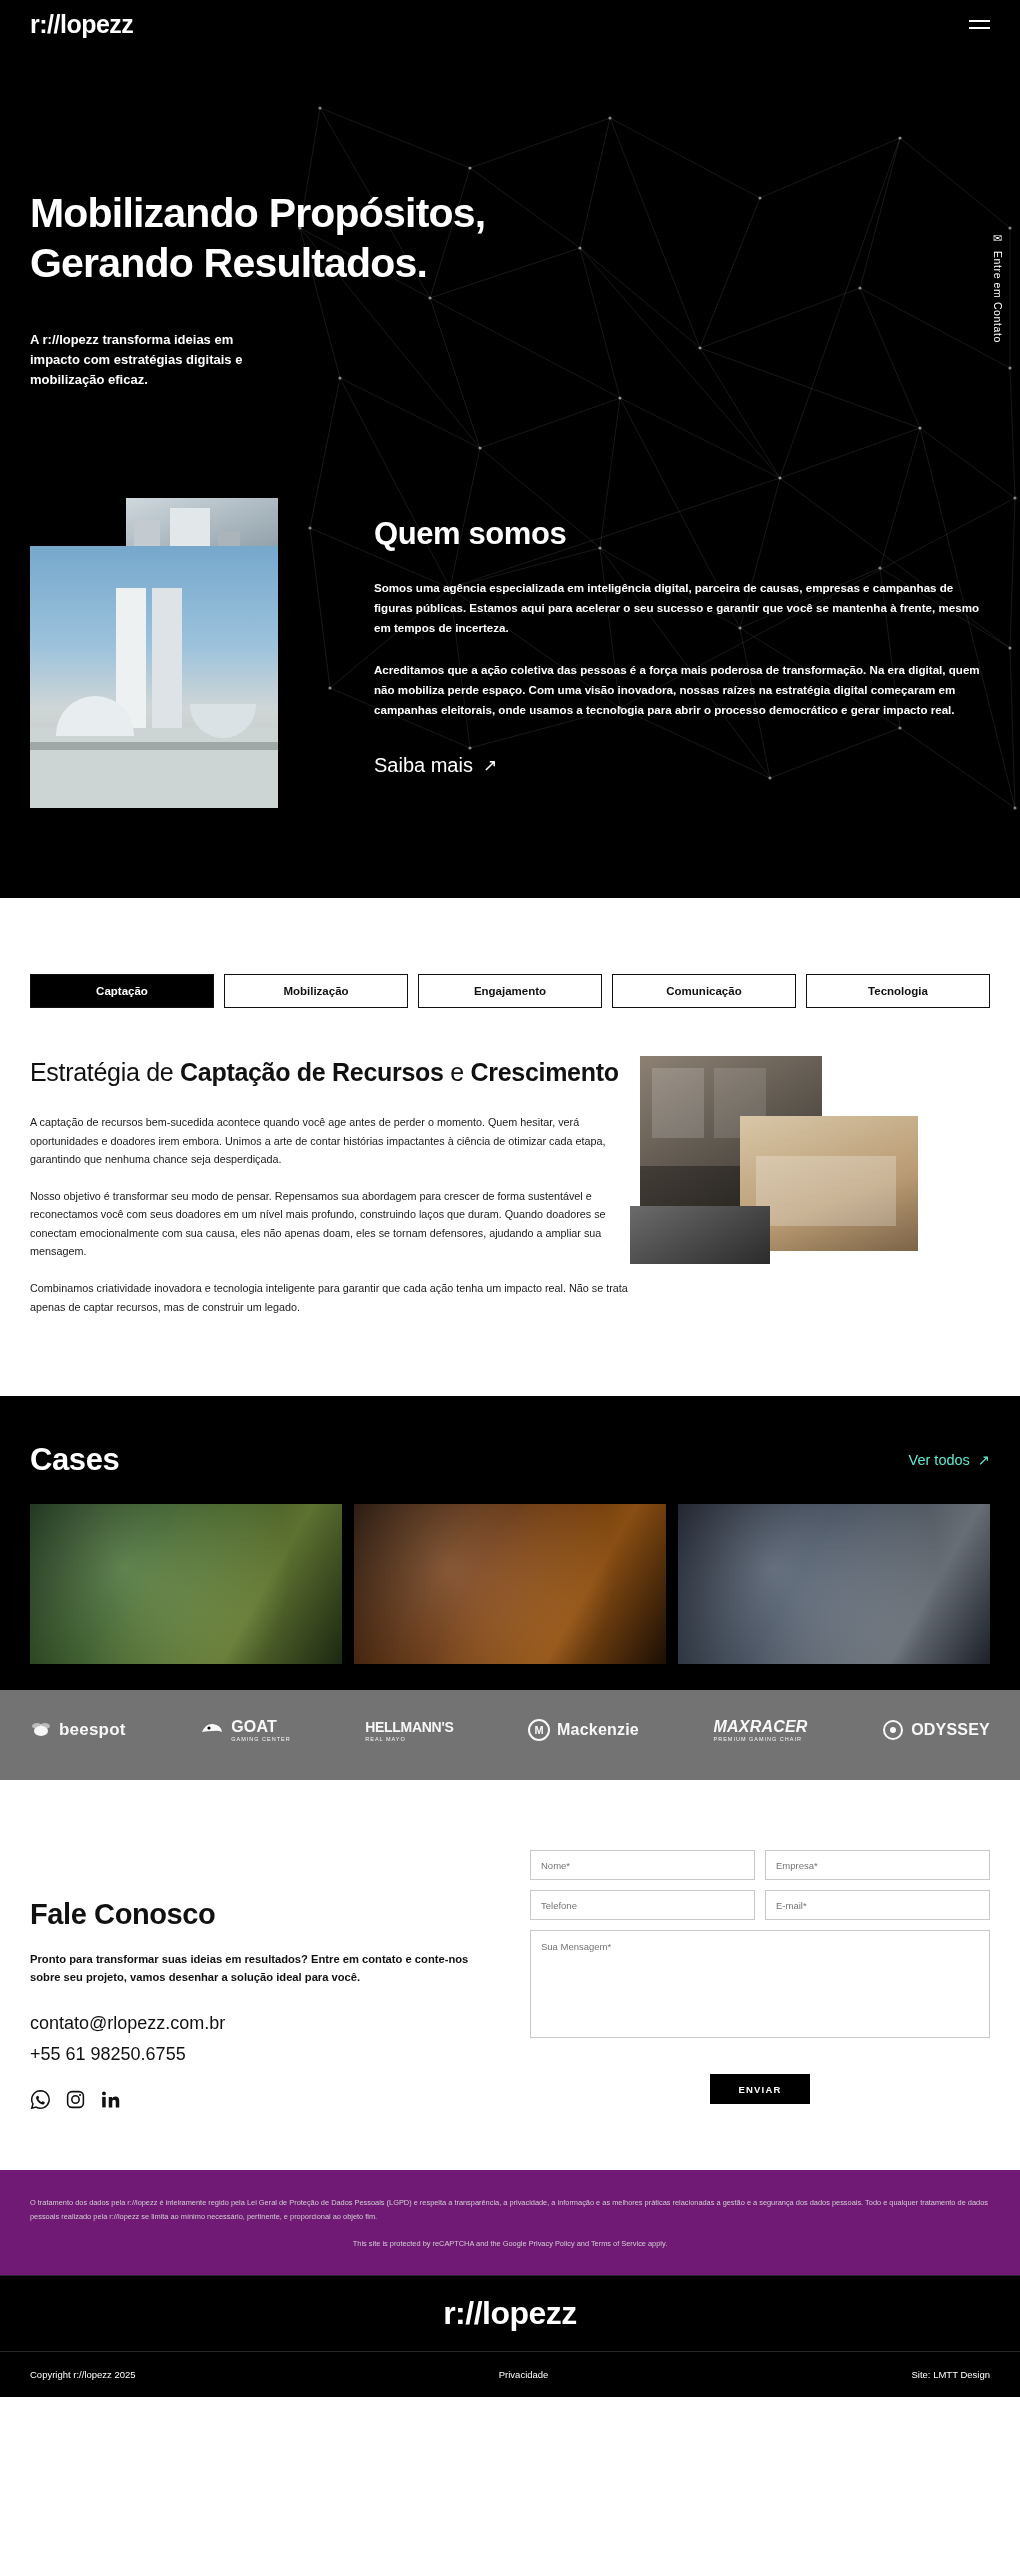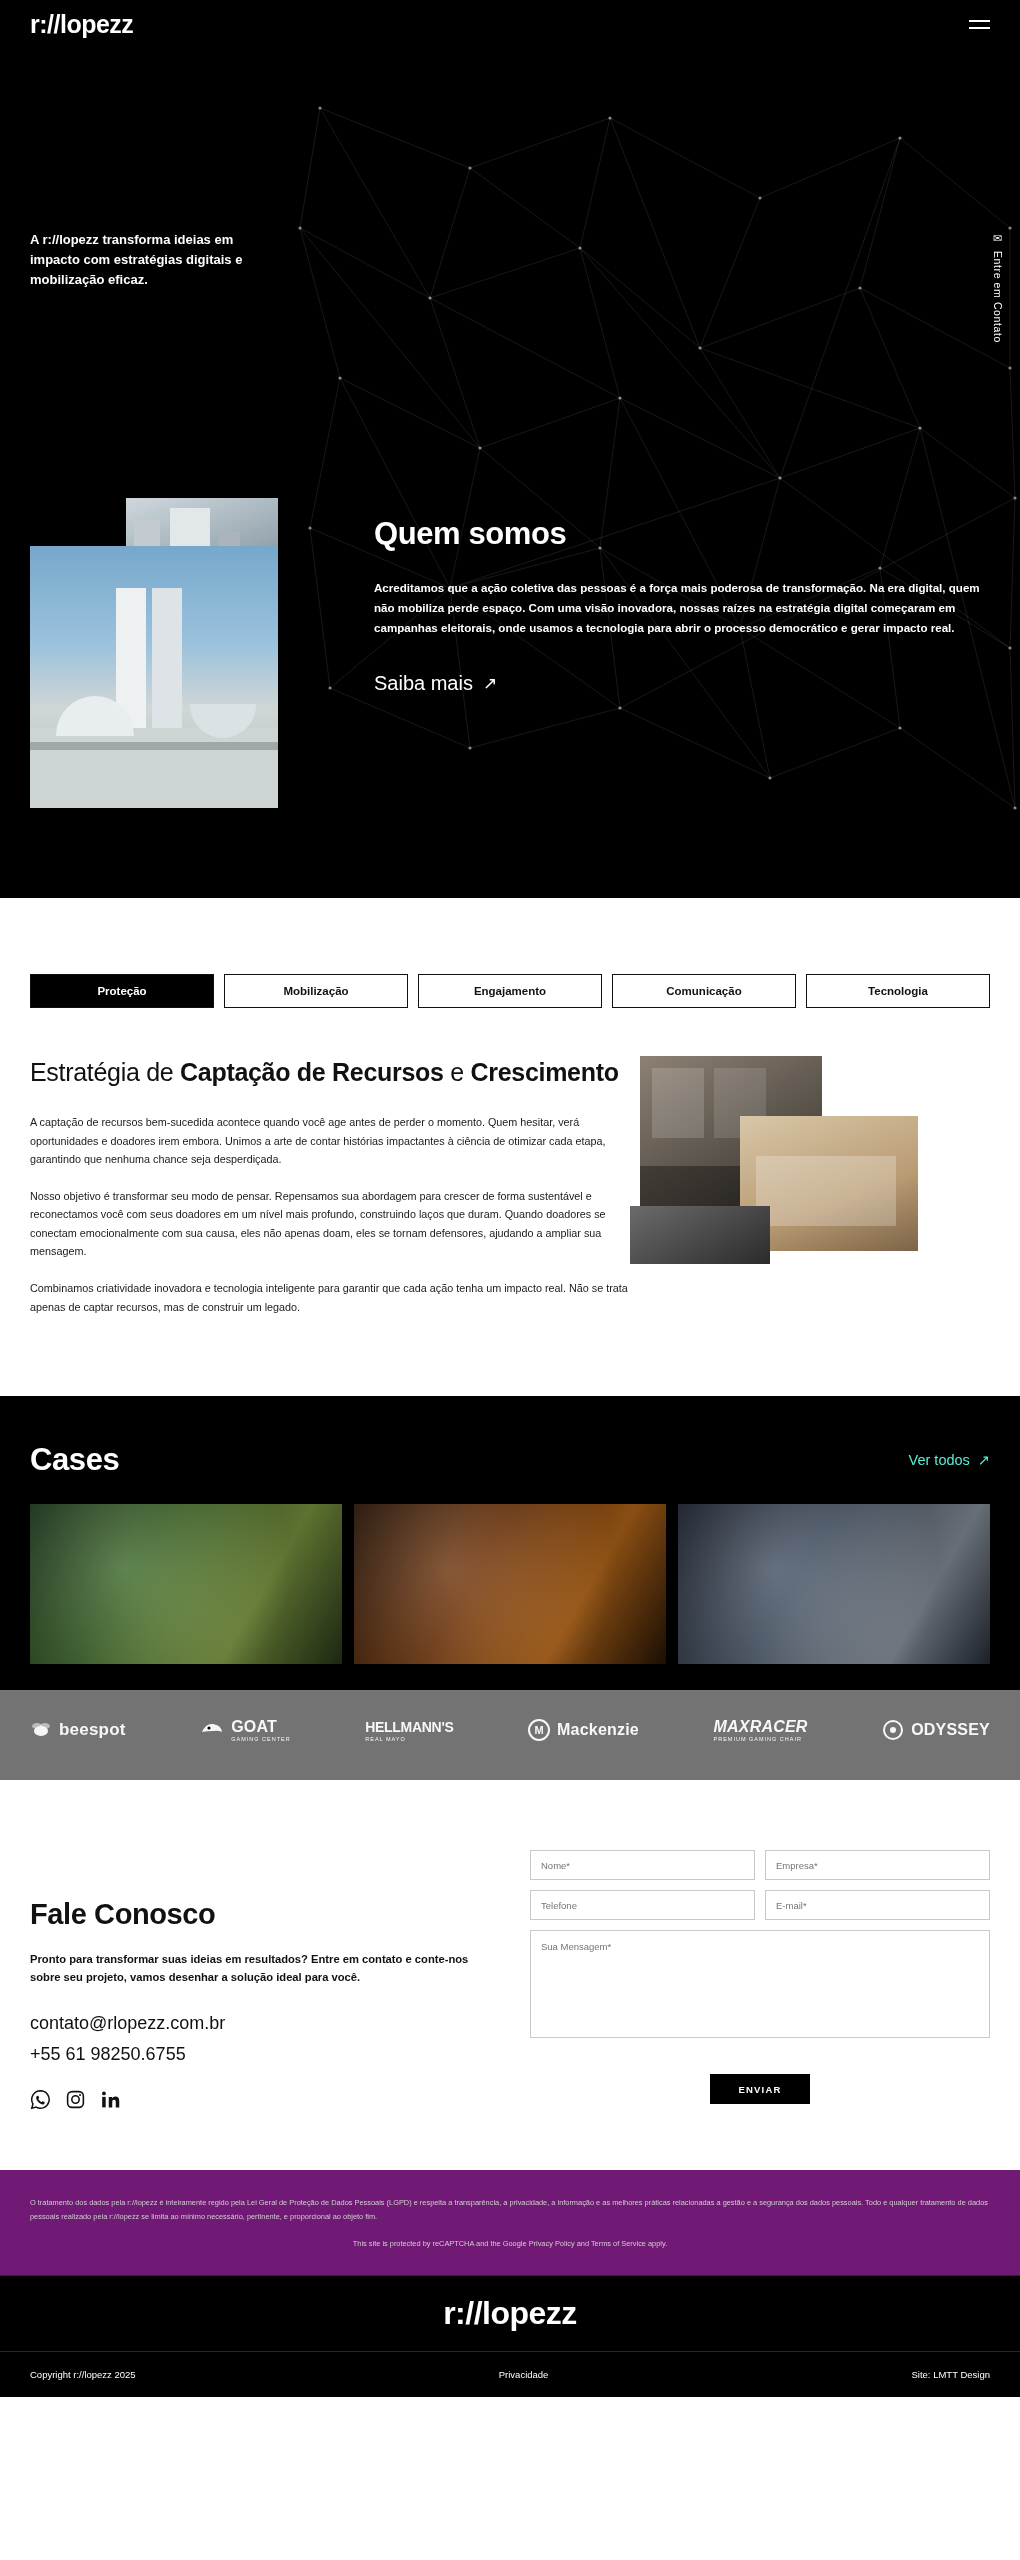--- a/index.html
+++ b/index.html
@@ -416,20 +416,24 @@
       <circle cx="330" cy="640" r="1.6"></circle>
         <circle cx="470" cy="700" r="1.6"></circle>
       <circle cx="620" cy="660" r="1.6"></circle>
         <circle cx="770" cy="730" r="1.6"></circle>
       <circle cx="900" cy="680" r="1.6"></circle>
         <circle cx="1015" cy="760" r="1.6"></circle>
     </g>
   </svg>
 
   <div class="hero-inner">
+    <h1>
+      <span>Mobilizando Propósitos,</span><br>
+      <span>Gerando Resultados.</span>
+    </h1>
     <p class="sub">A r://lopezz transforma ideias em impacto com estratégias digitais e mobilização eficaz.</p>
   </div>
 
   <div class="contact-rail">
     <span class="dot-ic">✉</span>
     <span>Entre em Contato</span>
   </div>
 </section>
 
 <section class="about">
@@ -445,31 +449,32 @@
       <div class="bld" style="left:122px;top:42px;width:30px;height:140px;background:#dde3e6;"></div>
       <div class="bld" style="left:0;top:182px;width:248px;height:80px;background:#cdd4d4;"></div>
       <div style="position:absolute;left:26px;top:150px;width:78px;height:40px;border-radius:78px 78px 0 0;background:#e8edef;"></div>
       <div style="position:absolute;left:160px;top:158px;width:66px;height:34px;border-radius:0 0 66px 66px;background:#dbe2e5;"></div>
       <div class="bld" style="left:0;top:196px;width:248px;height:8px;background:#9fa7a7;"></div>
     </div>
   </div>
 
   <div class="about-text">
     <h2>Quem somos</h2>
+    <p>Somos uma agência especializada em inteligência digital, parceira de causas, empresas e campanhas de figuras públicas. Estamos aqui para acelerar o seu sucesso e garantir que você se mantenha à frente, mesmo em tempos de incerteza.</p>
     <p>Acreditamos que a ação coletiva das pessoas é a força mais poderosa de transformação. Na era digital, quem não mobiliza perde espaço. Com uma visão inovadora, nossas raízes na estratégia digital começaram em campanhas eleitorais, onde usamos a tecnologia para abrir o processo democrático e gerar impacto real.</p>
     <div class="saiba">
       <span>Saiba mais</span>
       <span class="arrow">↗</span>
     </div>
   </div>
 </section>
 
 <section class="strategy">
   <div class="tabs">
-    <div class="tab active">Proteção</div>
+    <div class="tab active">Captação</div>
     <div class="tab">Mobilização</div>
     <div class="tab">Engajamento</div>
     <div class="tab">Comunicação</div>
     <div class="tab">Tecnologia</div>
   </div>
 
   <div class="strategy-body">
     <div class="strategy-left">
       <h3><span>Estratégia de </span><b>Captação de Recursos</b><span> e </span><b>Crescimento</b></h3>
       <p>A captação de recursos bem-sucedida acontece quando você age antes de perder o momento. Quem hesitar, verá oportunidades e doadores irem embora. Unimos a arte de contar histórias impactantes à ciência de otimizar cada etapa, garantindo que nenhuma chance seja desperdiçada.</p>

